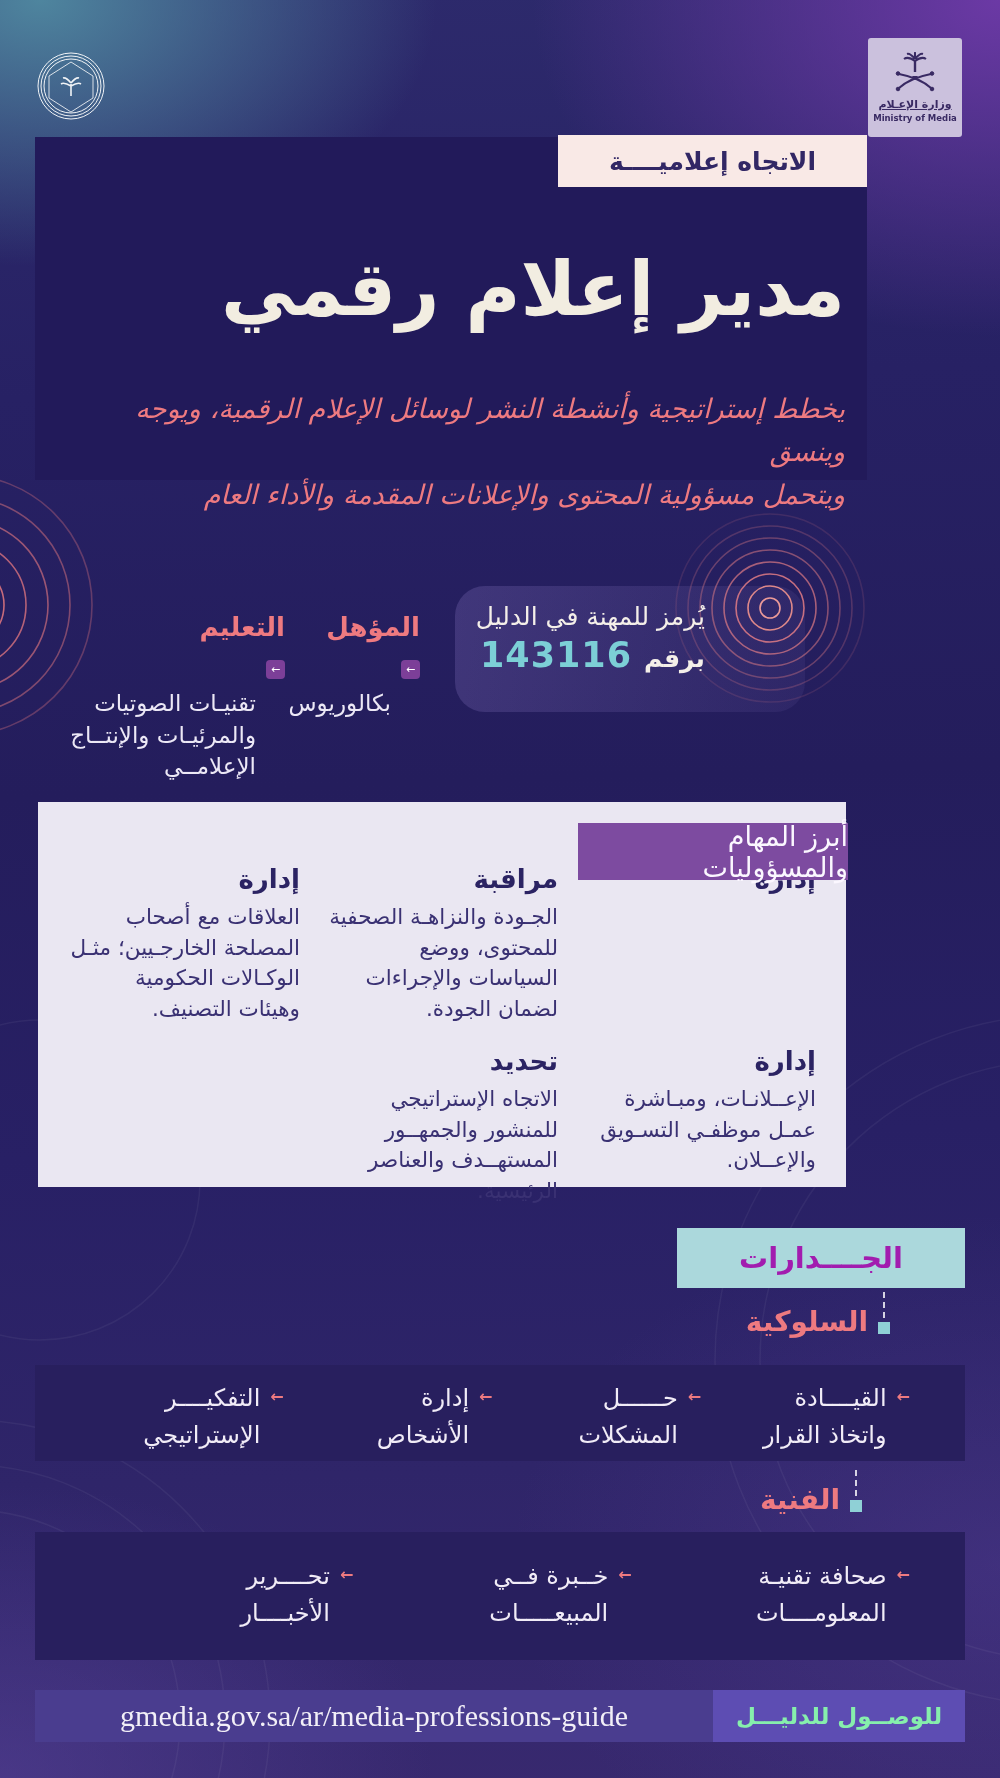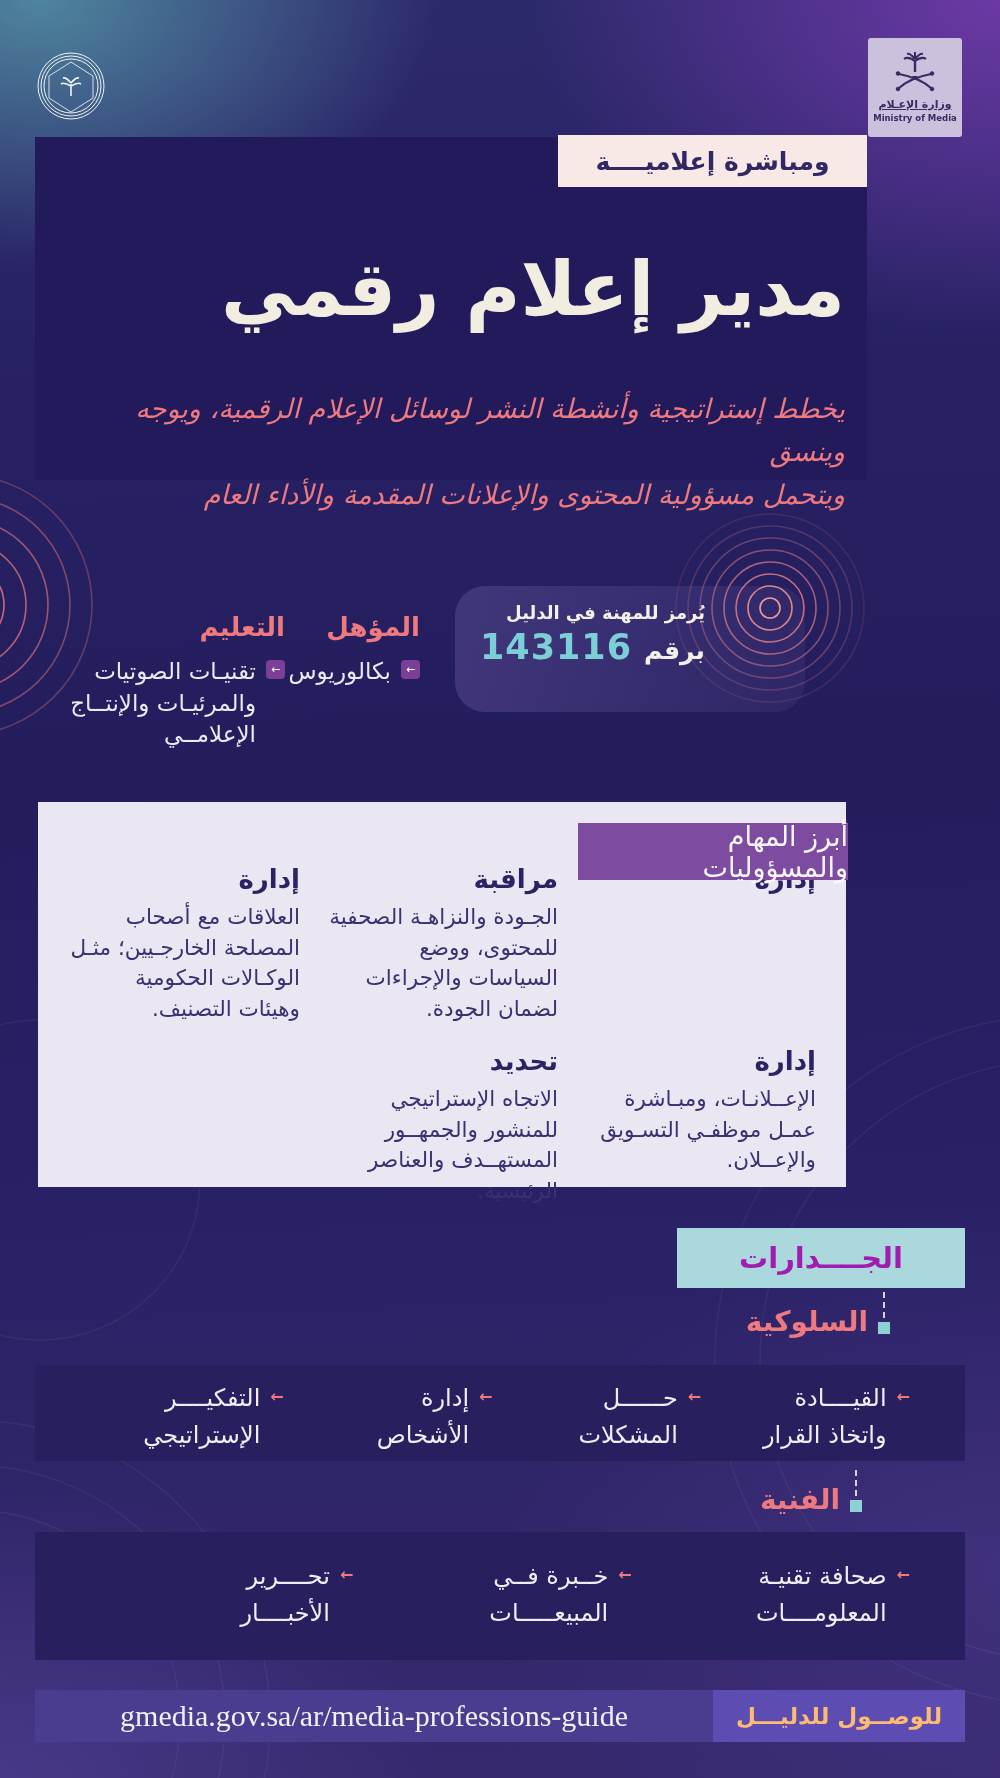--- a/index.html
+++ b/index.html
@@ -28,30 +28,30 @@
   .badge{position:absolute;top:-2px;right:0;width:309px;height:52px;background:#f9e9e6;color:#322765;
     font-size:25px;font-weight:bold;display:flex;align-items:center;justify-content:center;direction:rtl;}
   .hero-title{position:absolute;right:22px;top:108px;margin:0;font-size:75px;font-weight:bold;color:#f2ede1;
     direction:rtl;white-space:nowrap;}
   .hero-desc{position:absolute;right:22px;top:250px;margin:0;width:780px;font-size:27px;line-height:1.6;color:#ee7a80;
     direction:rtl;text-align:right;white-space:pre-line;font-style:italic;}
   
   .pill{position:absolute;left:455px;top:586px;width:350px;height:126px;border-radius:30px;
     background:linear-gradient(100deg, rgba(173,150,230,0.20), rgba(173,150,230,0.07));}
   .pill-text{position:absolute;top:16px;right:100px;direction:rtl;text-align:right;white-space:nowrap;}
-  .pl1{font-size:18px;font-weight:bold;color:#f4efe9;}
+  .pl1{font-size:25px;font-weight:normal;color:#f4efe9;}
   .pl2{margin-top:4px;display:flex;direction:rtl;align-items:baseline;gap:12px;}
   .pl2 .prefix{font-size:25px;font-weight:bold;color:#f4efe9;}
   .pl2 .num{font-size:35px;font-weight:bold;color:#7ccfd6;letter-spacing:1px;}
   .info-block{position:absolute;direction:rtl;text-align:right;}
   .info-title{font-size:26px;font-weight:bold;color:#ee7a80;margin:0 0 14px 0;}
   .bullet-row{display:flex;direction:rtl;align-items:flex-start;gap:10px;}
   .bullet-box{flex:0 0 auto;width:19px;height:19px;margin-top:4px;border-radius:4px;background:#7c3f98;color:#fff;
     font-size:11px;display:flex;align-items:center;justify-content:center;}
-  .bullet-text{font-size:23px;color:#ece8f6;line-height:1.38;white-space:pre-line;}
+  .bullet-text{font-size:23px;color:#ece8f6;line-height:1.38;white-space:pre-line;margin-top:32px;}
   .qual{left:240px;top:612px;width:180px;}
   .edu{left:55px;top:612px;width:230px;}
   
   .tasks-header{position:absolute;left:578px;top:775px;width:270px;height:57px;background:#7d4ba0;color:#fbf7ff;
     font-size:27px;font-weight:normal;display:flex;align-items:center;justify-content:center;direction:rtl;z-index:2;margin-top:48px;}
   .tasks-card{position:absolute;left:38px;top:802px;width:808px;height:385px;background:#eae7f2;box-sizing:border-box;
     padding:62px 30px 0 30px;display:grid;grid-template-columns:repeat(3,1fr);column-gap:26px;row-gap:22px;direction:rtl;}
   .task{text-align:right;}
   .task h4{margin:0 0 8px 0;font-size:26px;font-weight:bold;color:#2b2363;}
   .task p{margin:0;font-size:21.5px;line-height:1.42;color:#3a3173;}
@@ -68,21 +68,21 @@
     display:grid;direction:rtl;align-items:start;}
   .beh-band{top:1365px;height:96px;grid-template-columns:repeat(4,1fr);padding:15px 55px 0 40px;}
   .tech-band{top:1532px;height:128px;grid-template-columns:repeat(3,1fr);padding:26px 55px 0 40px;}
   .band-item{display:flex;direction:rtl;align-items:flex-start;gap:10px;}
   .b-arrow{flex:0 0 auto;color:#ee7a80;font-size:16px;font-weight:bold;margin-top:7px;}
   .b-text{font-size:24px;color:#f1ecf7;line-height:1.55;white-space:pre-line;text-align:right;}
   
   .footer-url{position:absolute;left:35px;top:1690px;width:678px;height:52px;background:#4a3d8f;
     display:flex;align-items:center;justify-content:center;direction:ltr;cursor:pointer;}
   .footer-url span{font-family:"Liberation Serif",serif;font-size:30px;color:#f2eff7;}
-  .footer-cta{position:absolute;left:713px;top:1690px;width:252px;height:52px;background:#5d4db3;color:#fdba74;
+  .footer-cta{position:absolute;left:713px;top:1690px;width:252px;height:52px;background:#5d4db3;color:#86efac;
     font-size:23px;font-weight:bold;display:flex;align-items:center;justify-content:center;direction:rtl;cursor:pointer;}
 </style>
 </head>
 <body>
 
 <div class="canvas">
 
   <svg class="deco" width="1000" height="1778" style="left:0;top:0;">
     <g fill="none" stroke="#ffffff" stroke-opacity="0.05" stroke-width="1.5">
       <circle cx="-30" cy="1720" r="210"></circle>
@@ -128,21 +128,21 @@
         <circle cx="6" cy="21.5" r="1.8"></circle>
           <circle cx="40" cy="21.5" r="1.8"></circle>
         <path d="M20,24 L26,24 L23,28 Z" stroke-width="0"></path>
       </g>
     </svg>
     <div class="m-ar">وزارة الإعـلام</div>
     <div class="m-en">Ministry of Media</div>
   </div>
 
   <div class="hero">
-    <div class="badge">ومباشرة إعلاميــــة</div>
+    <div class="badge">الاتجاه إعلاميــــة</div>
     <h1 class="hero-title">مدير إعلام رقمي</h1>
     <p class="hero-desc">يخطط إستراتيجية وأنشطة النشر لوسائل الإعلام الرقمية، ويوجه وينسق
 ويتحمل مسؤولية المحتوى والإعلانات المقدمة والأداء العام</p>
   </div>
 
   <div class="pill">
     <svg class="deco" width="200" height="200" style="left:215px;top:-77px;">
       <g fill="none" stroke-width="1.6">
         <circle cx="100" cy="99" r="10" stroke="#f5a09b" stroke-opacity="0.95"></circle>
         <circle cx="100" cy="99" r="22" stroke="#f2938d" stroke-opacity="0.9"></circle>

